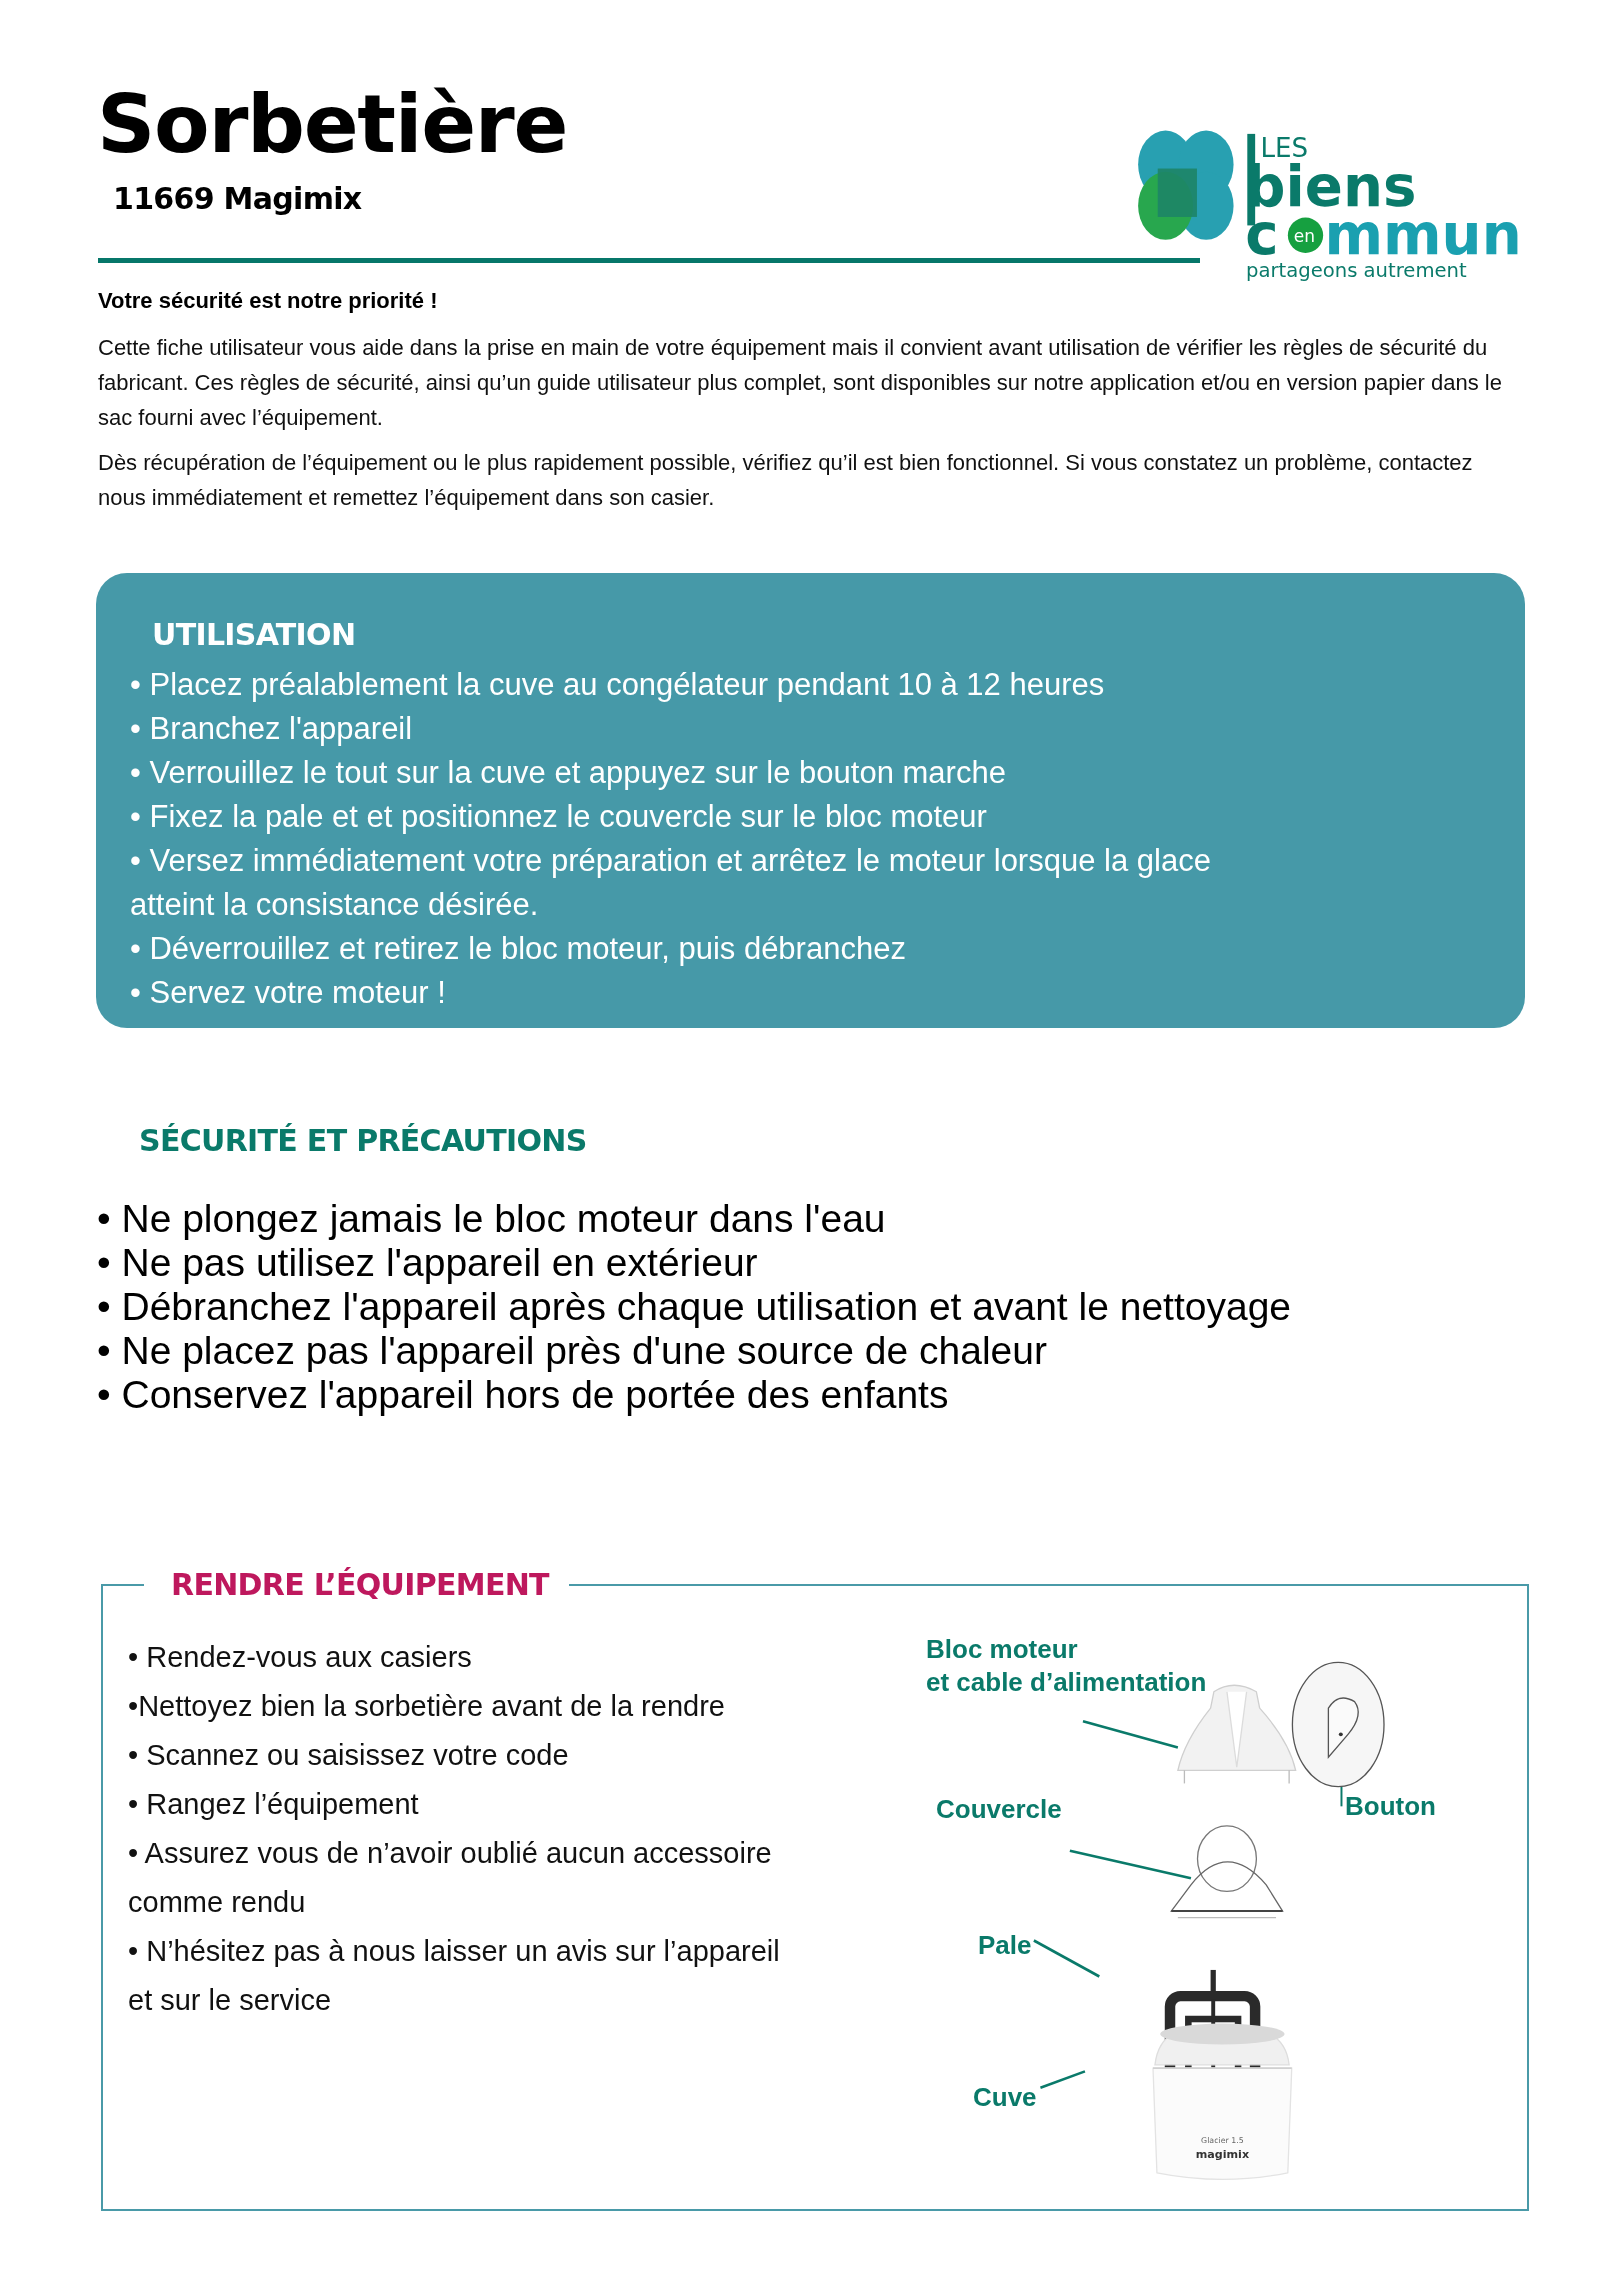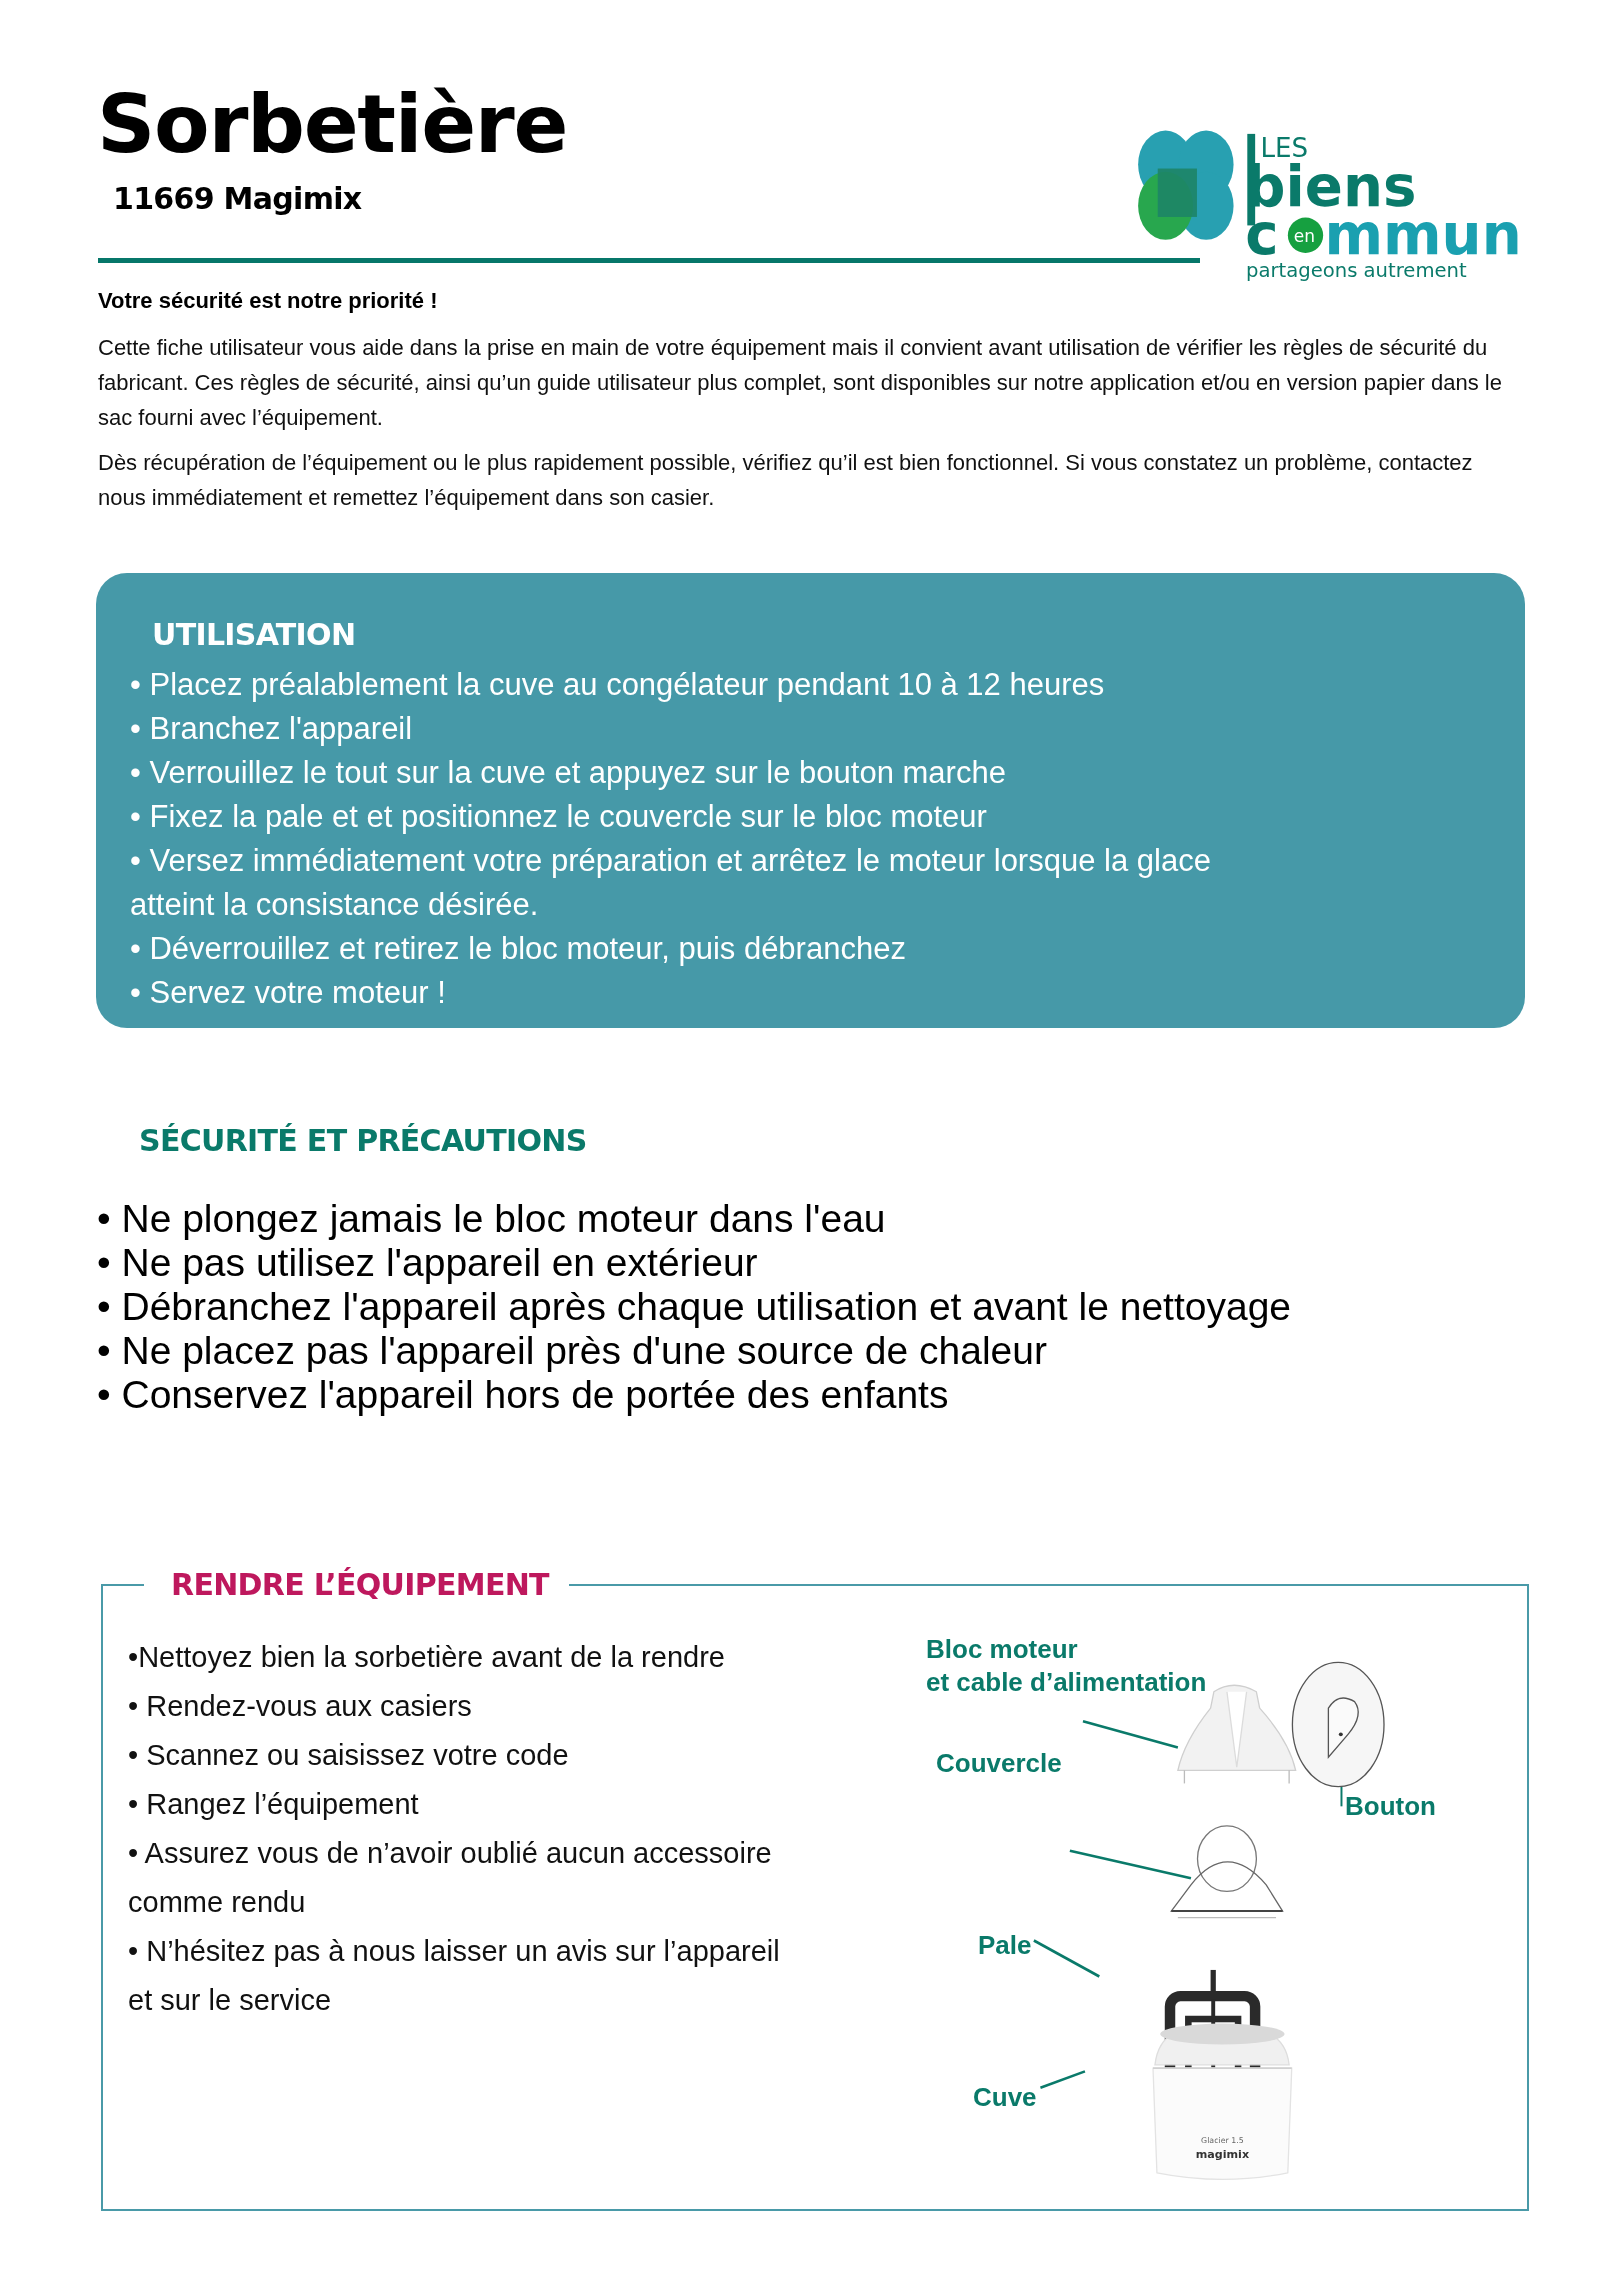--- a/index.html
+++ b/index.html
@@ -22,21 +22,21 @@
   #safety-title { left:139px; top:1123px; font-size:30px; font-weight:bold; color:#0a7a6a; font-family:"DejaVu Sans", sans-serif; letter-spacing:-0.7px; }
   #safety-list { left:97px; top:1197px; width:1440px; font-size:39px; line-height:44px; color:#000; }
 
   #return-box { left:101px; top:1584px; width:1424px; height:623px; border:2.6px solid #4a9aa8; box-sizing:content-box; }
   #return-title-bg { left:144px; top:1567px; width:425px; height:39px; background:#fff; }
   #return-title { left:171px; top:1567px; font-size:30px; font-weight:bold; color:#be185d; font-family:"DejaVu Sans", sans-serif; letter-spacing:-0.7px; }
   #return-list { left:128px; top:1633px; width:805px; font-size:29px; line-height:49px; color:#111; }
 
   .diag-label { color:#0a7a6a; font-weight:bold; font-size:26px; line-height:33px; }
   #lbl-bloc { left:926px; top:1633px; }
-  #lbl-couvercle { left:936px; top:1747px; }
+  #lbl-couvercle { left:936px; top:1793px; }
   #lbl-bouton { left:1345px; top:1790px; }
   #lbl-pale { left:978px; top:1929px; }
   #lbl-cuve { left:973px; top:2081px; }
   #diagram { left:903px; top:1610px; width:589px; height:589px; }
 </style>
 </head>
 <body>
 
 <div id="title" class="abs">Sorbetière</div>
 <div id="subtitle" class="abs">11669 Magimix</div>
@@ -84,22 +84,22 @@
   <div>• Ne pas utilisez l'appareil en extérieur</div>
   <div>• Débranchez l'appareil après chaque utilisation et avant le nettoyage</div>
   <div>• Ne placez pas l'appareil près d'une source de chaleur</div>
   <div>• Conservez l'appareil hors de portée des enfants</div>
 </div>
 
 <div id="return-box" class="abs"></div>
 <div id="return-title-bg" class="abs"></div>
 <div id="return-title" class="abs">RENDRE L’ÉQUIPEMENT</div>
 <div id="return-list" class="abs">
+  <div>• Rendez-vous aux casiers</div>
   <div>•Nettoyez bien la sorbetière avant de la rendre</div>
-  <div>• Rendez-vous aux casiers</div>
   <div>• Scannez ou saisissez votre code</div>
   <div>• Rangez l’équipement</div>
   <div>• Assurez vous de n’avoir oublié aucun accessoire</div>
   <div>comme rendu</div>
   <div>• N’hésitez pas à nous laisser un avis sur l’appareil</div>
   <div>et sur le service</div>
 </div>
 
 <div id="diagram" class="abs">
   <svg width="589" height="589" viewBox="0 0 900 900">

